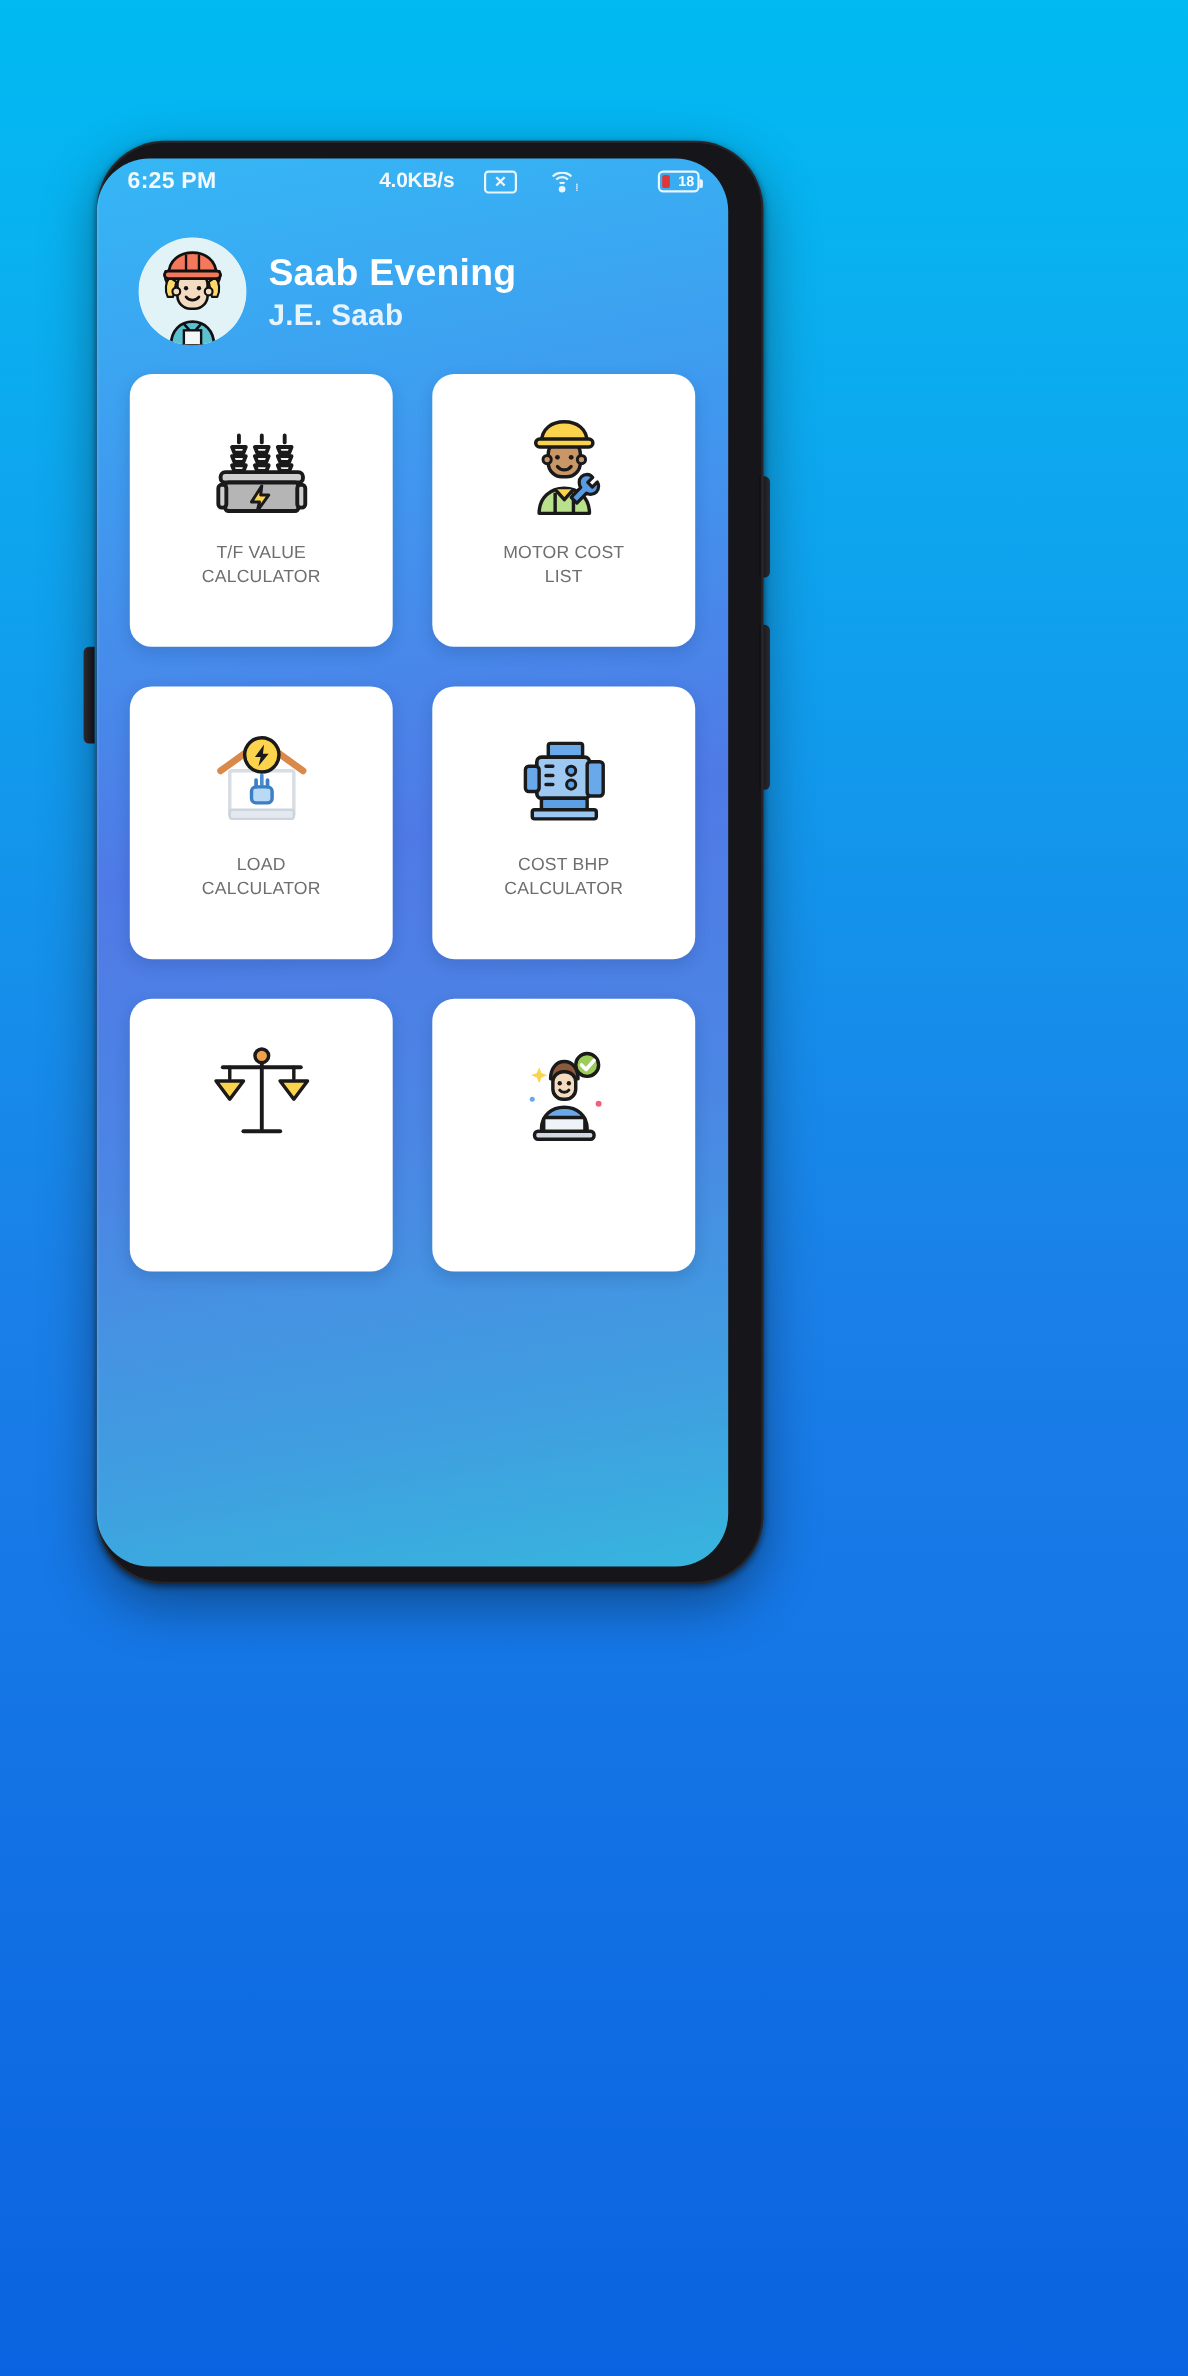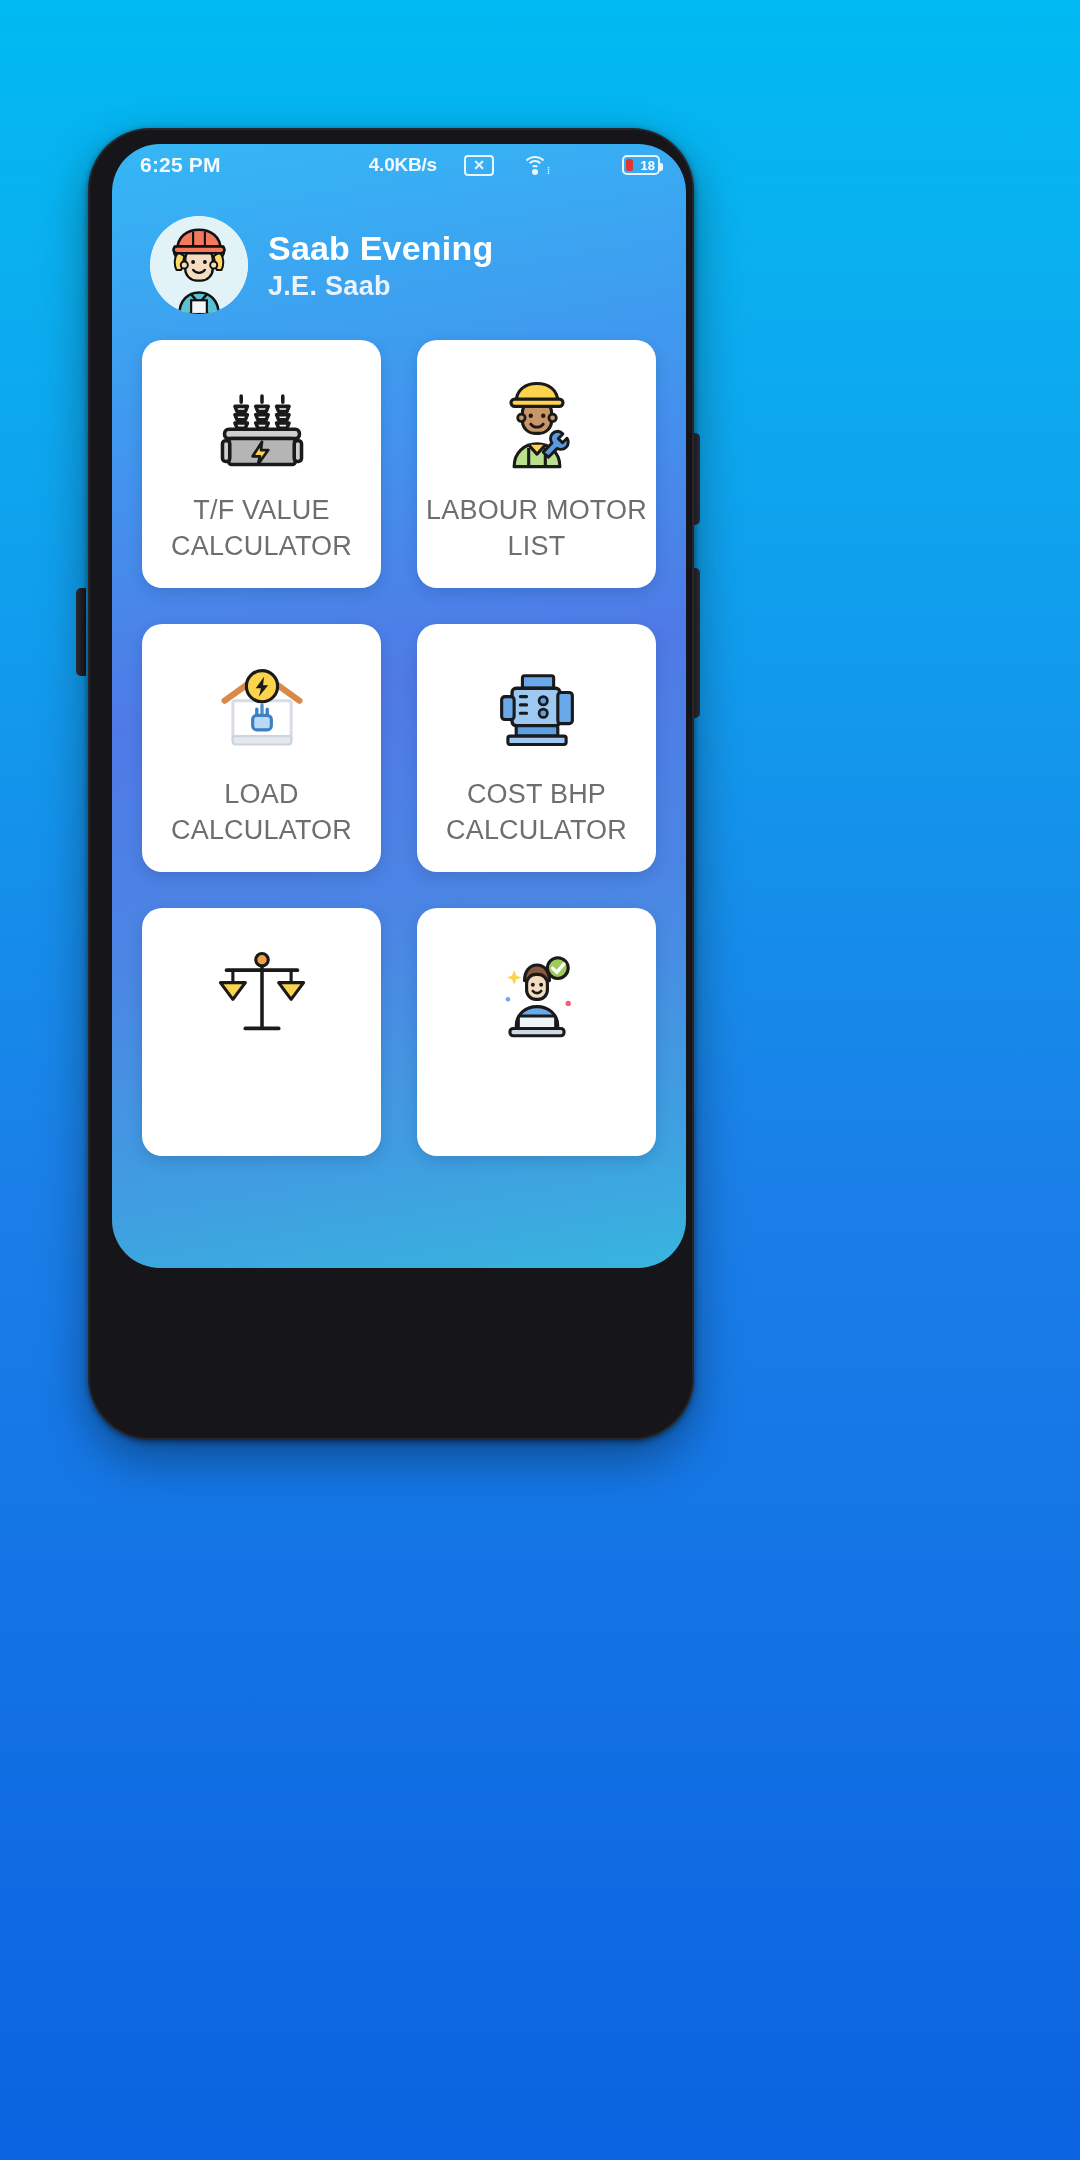--- a/index.html
+++ b/index.html
@@ -36,22 +36,22 @@
   }
   #btn-power { left: 602px; top: 305px; width: 10px; height: 92px;
                background: linear-gradient(90deg,#101014,#2a2a31); border-radius: 0 5px 5px 0;}
   #btn-volume { left: 602px; top: 440px; width: 10px; height: 150px;
                background: linear-gradient(90deg,#101014,#2a2a31); border-radius: 0 5px 5px 0;}
   #btn-left { left: -12px; top: 460px; width: 10px; height: 88px;
                background: linear-gradient(270deg,#101014,#2a2a31); border-radius: 5px 0 0 5px;}
 
   #screen {
     position: absolute;
-    left: 24px; top: 16px;
-    width: 574px; height: 1124px;
+    left: 0; top: 16px;
+    width: 574px; height: 1280px;
     border-radius: 48px;
     overflow: hidden;
     background: linear-gradient(170deg, #35b7f5 0%, #3f9aef 22%, #4f7ae6 48%, #4b86e4 68%, #3f9fe0 88%, #37b5de 100%);
   }
 
   
   #status-bar {
     position: relative;
     height: 42px;
     display: flex;
@@ -178,21 +178,21 @@
     padding-top: 24px;
     cursor: pointer;
   }
   .card-ico {
     width: 118px; height: 118px;
     display: flex; align-items: center; justify-content: center;
     flex: 0 0 auto;
   }
   .card-label {
     margin-top: 10px;
-    font-size: 27px;
+    font-size: 16px;
     color: #6e6e6e;
     text-align: center;
     line-height: 1.35;
     letter-spacing: .2px;
     padding: 0 8px;
     white-space: pre-line;
   }
   svg { display: block; }
 </style>
 </head>
@@ -301,21 +301,21 @@
             <circle cx="56" cy="43" r="2.1" fill="#1a1a1a"></circle>
             <path d="M44 51c3 4 9 4 12 0" fill="none" stroke="#1a1a1a" stroke-width="2.8" stroke-linecap="round"></path>
             <path d="M30 30c0-12 9-18 20-18s20 6 20 18z" fill="#fcd34d" stroke="#1a1a1a" stroke-width="3" stroke-linejoin="round"></path>
             <rect x="25" y="27" width="50" height="7" rx="3.5" fill="#fcd34d" stroke="#1a1a1a" stroke-width="3"></rect>
             <path d="M28 92c0-14 10-22 22-22s22 8 22 22z" fill="#b9e08c" stroke="#1a1a1a" stroke-width="3" stroke-linejoin="round"></path>
             <path d="M42 71l8 9 8-9" fill="#fcd34d" stroke="#1a1a1a" stroke-width="3" stroke-linejoin="round"></path>
             <path d="M42 74v18M58 74v18" stroke="#1a1a1a" stroke-width="3"></path>
             <path d="M70 58c-4 0-7 3-7 7 0 2 .6 3.2 1.4 4.3L56 78l5 5 8.4-8.6c1.1.7 2.3 1 3.6 1 4 0 7-3 7-7 0-1.5-.4-2.7-1.1-3.8l-4.4 4.4-4-4 4.4-4.4A6.9 6.9 0 0 0 70 58z" fill="#5a9ae0" stroke="#1a1a1a" stroke-width="2.8" stroke-linejoin="round"></path>
           </svg>
         </div>
-        <div class="card-label">LABOUR MOTOR
+        <div class="card-label">MOTOR COST
 LIST</div>
       </div>
 
       <div class="card">
         <div class="card-ico">
           <svg viewBox="0 0 100 100" width="104" height="104">
             <path d="M14 44L50 18l36 26" fill="none" stroke="#d98a4a" stroke-width="6" stroke-linecap="round" stroke-linejoin="round"></path>
             <rect x="22" y="44" width="56" height="40" rx="2" fill="#ffffff" stroke="#d8dde4" stroke-width="3"></rect>
             <rect x="22" y="78" width="56" height="8" rx="2" fill="#e4e9ef" stroke="#cdd4dd" stroke-width="2"></rect>
             <path d="M50 48v10" stroke="#4a8fd0" stroke-width="3.2" stroke-linecap="round"></path>

